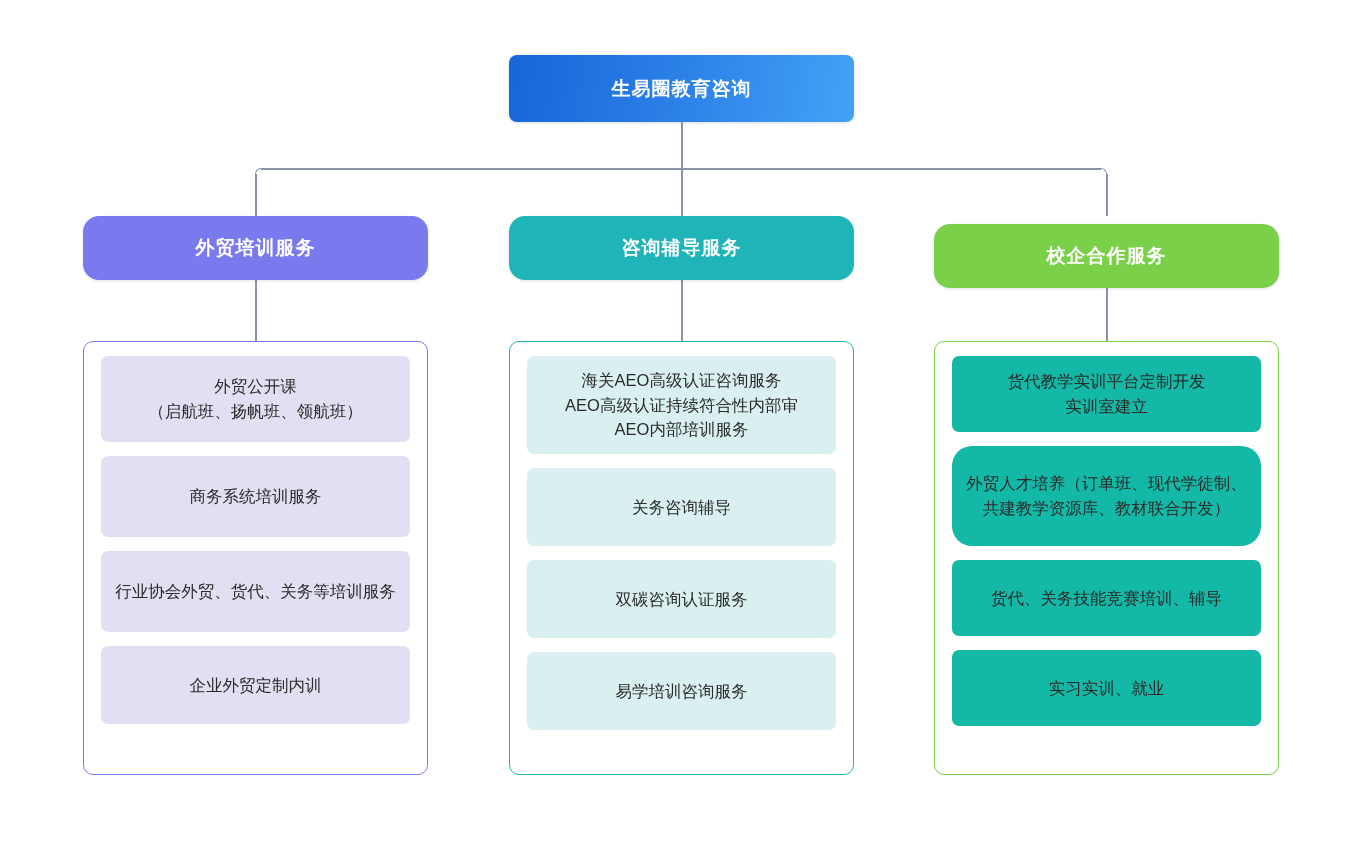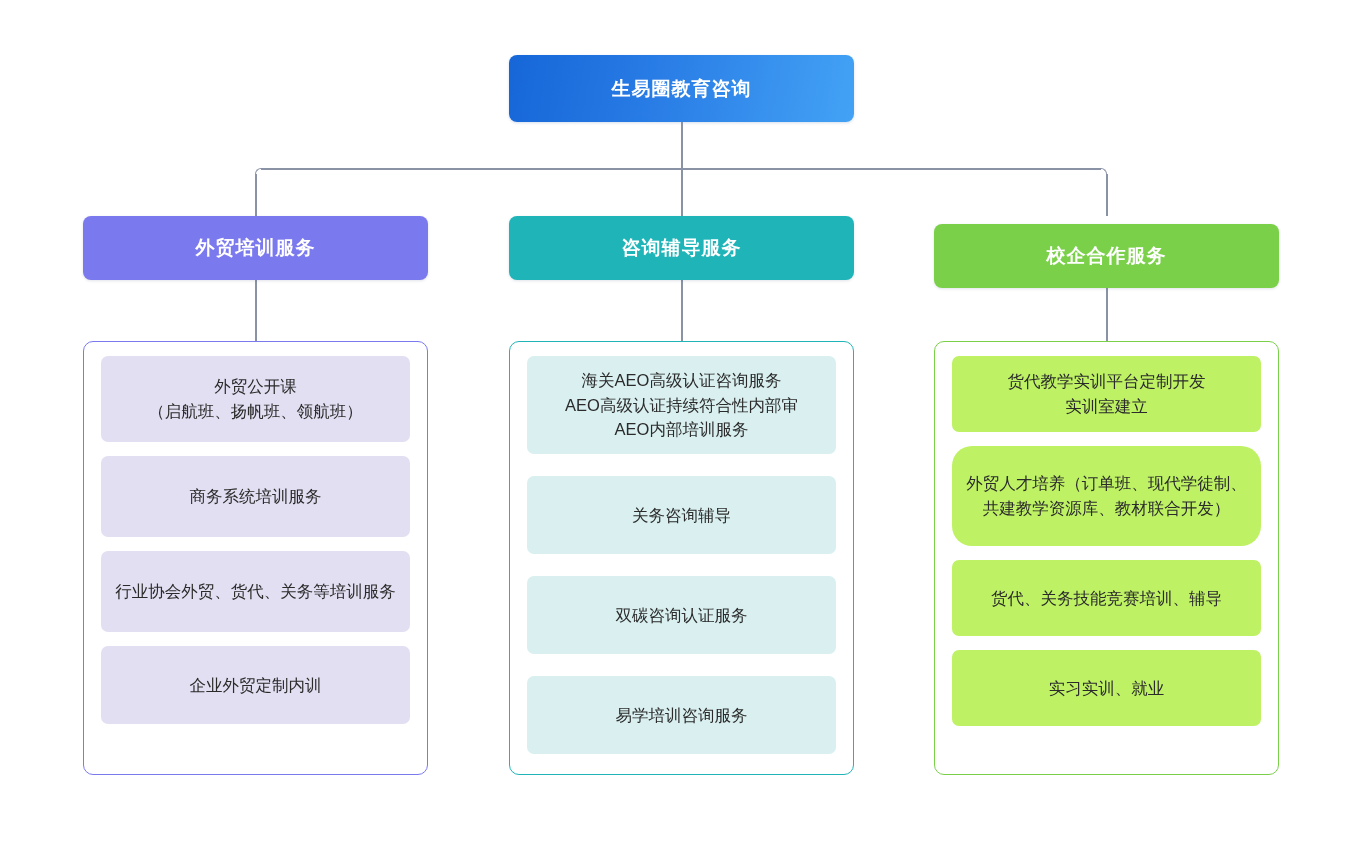--- a/index.html
+++ b/index.html
@@ -65,21 +65,21 @@
   .elbow-right {
     border-width: 1.5px 1.5px 0 0;
     border-top-right-radius: 6px;
   }
 
   
   .branch-header {
     position: absolute;
     width: 345px;
     height: 64px;
-    border-radius: 8px;
+    border-radius: 16px;
     display: flex;
     align-items: center;
     justify-content: center;
     box-shadow: 0 1px 3px rgba(40, 60, 90, 0.14);
   }
   .branch-header .header-title {
     color: #ffffff;
     font-size: 19px;
     font-weight: bold;
     letter-spacing: 1px;
@@ -115,26 +115,26 @@
     font-size: 16.5px;
     line-height: 1.5;
     white-space: pre-line;
   }
 
   
   .group-purple { border-color: #7b79ee; }
   .card-purple  { background: #e2dff2; }
 
   
-  .group-teal { border-color: #1fb5b8; gap: 8px; }
+  .group-teal { border-color: #1fb5b8; }
   .card-teal  { background: #d9eff0; }
 
   
   .group-green { border-color: #7bd04a; }
-  .card-green  { background: #bef264; }
+  .card-green  { background: #14b8a6; }
 </style>
 </head>
 <body>
 
 <div id="org-chart">
 
   <div class="root-node">
     <span class="node-title">生易圈教育咨询</span>
   </div>
 

